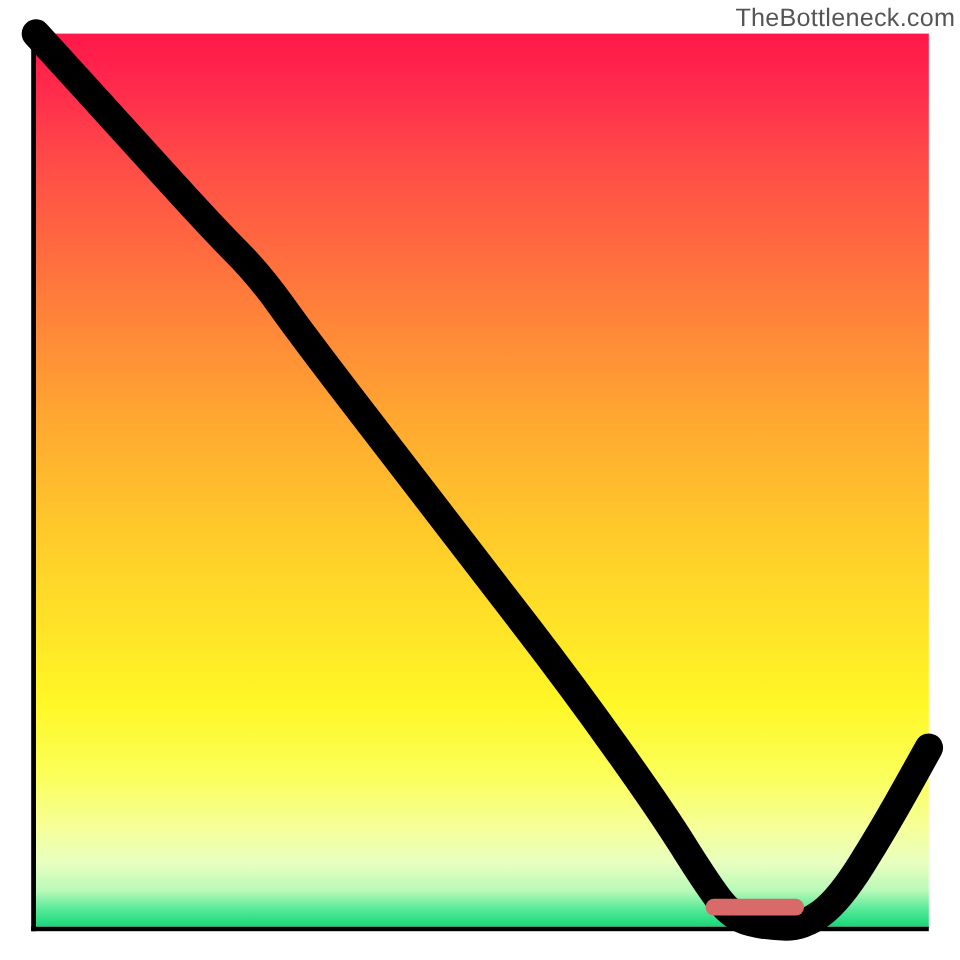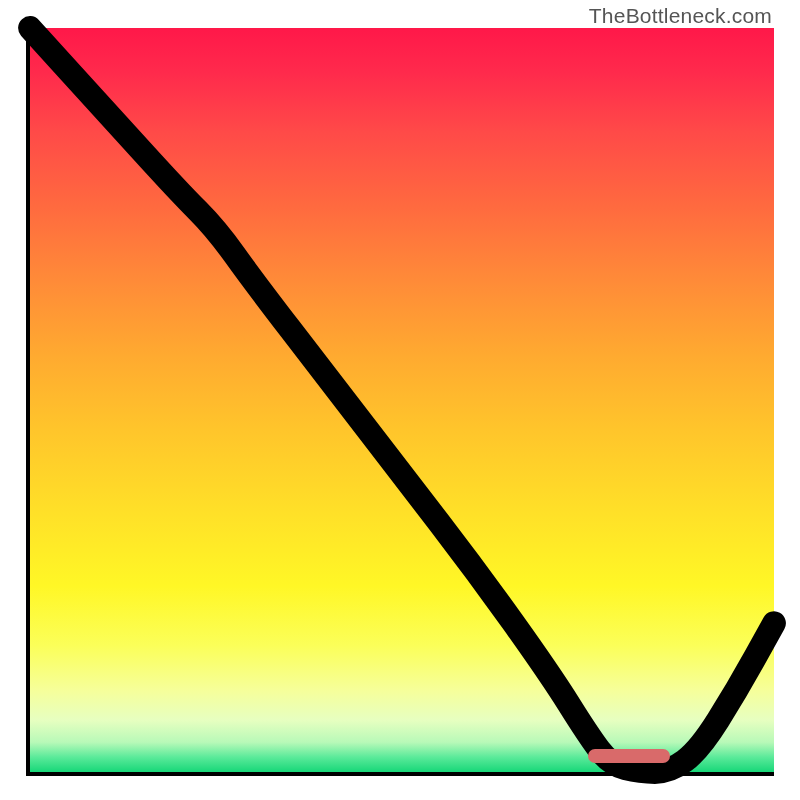--- a/index.html
+++ b/index.html
@@ -7,21 +7,21 @@
     width: 800px;
     height: 800px;
     background: #ffffff;
     position: relative;
     font-family: Arial, Helvetica, sans-serif;
     overflow: hidden;
   }
   .watermark {
     position: absolute;
     top: 4px;
-    right: 28px;
+    right: 4px;
     font-size: 21px;
     color: #555;
     font-weight: normal;
     letter-spacing: 0.2px;
   }
   .plot-area {
     position: absolute;
     left: 26px;
     top: 28px;
     width: 748px;

